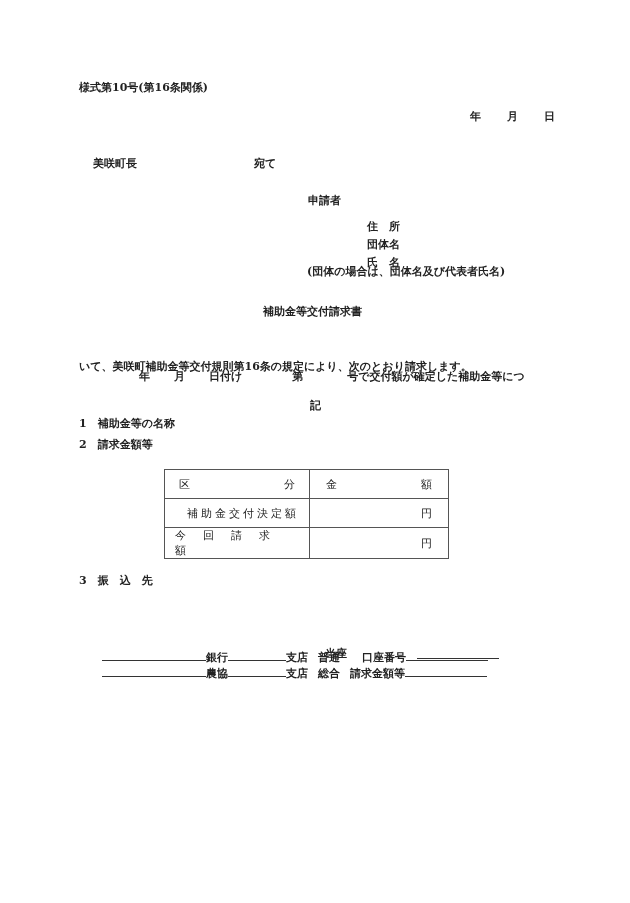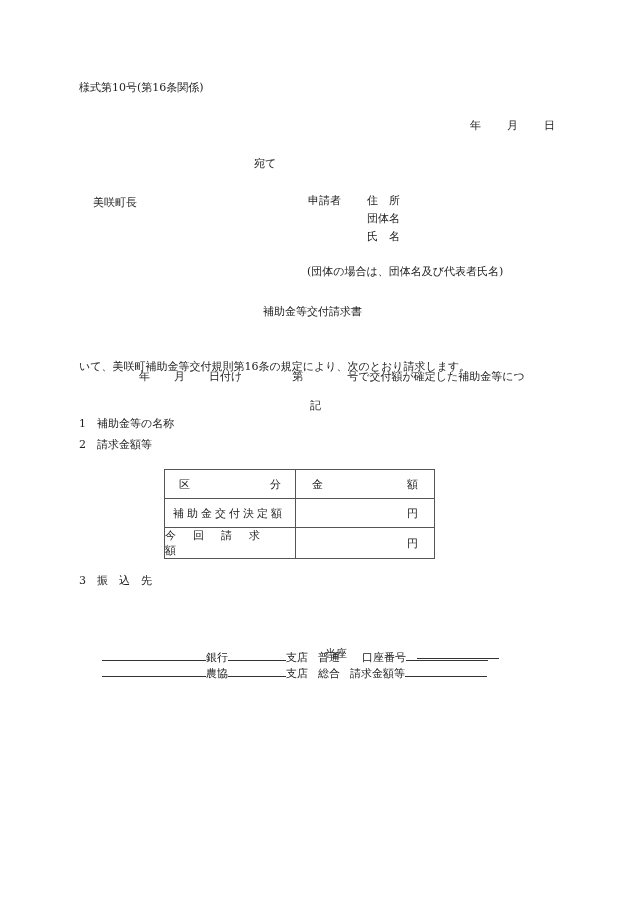--- a/index.html
+++ b/index.html
@@ -1,25 +1,25 @@
 <!DOCTYPE html>
 <html><head>
   <meta charset="utf-8">
   <style>
     html, body { margin:0; padding:0; }
     body { width:630px; height:903px; background:#ffffff; position:relative; overflow:hidden;
       font-family:"DejaVu Serif", "Liberation Serif", serif; color:#222; font-size:11px; }
-    .abs { position:absolute; white-space:nowrap; line-height:14px; }
+    .abs { position:absolute; white-space:nowrap; line-height:14px;font-weight:bold; }
     .form-id { left:79px; top:81px; }
-    .date { left:470px; top:119px; }
+    .date { left:470px; top:110px; }
     .date span { display:inline-block; }
-    .addressee { left:93px; top:157px;margin-top:39px; }
+    .addressee { left:93px; top:157px; }
     .ate { left:254px; top:157px; }
     .applicant-lbl { left:308px; top:194px; }
-    .app-field { left:367px; }
+    .app-field { left:367px;margin-top:26px; }
     .app-note { left:307px; top:249px;margin-top:16px; }
     .title { left:263px; top:305px; }
     .body1 { left:139px; top:342px;margin-top:28px; }
     .body2 { left:79px; top:360px;text-align:center; }
     .ki { left:310px; top:399px; }
     .sec { left:79px;text-align:center; }
     table.amounts { position:absolute; left:164px; top:469px; border-collapse:collapse; }
     table.amounts td { border:1px solid #555; height:28px; padding:0; font-size:11px; }
     table.amounts td.c1 { width:122px; }
     table.amounts td.c2 { width:122px; }
@@ -66,25 +66,25 @@
           </div>
         </td>
     <td class="c2">
           <div class="spread" style="padding:0 16px 0 16px">
             <span>金</span>
             <span>額</span>
           </div>
         </td>
   </tr>
   <tr>
-    <td class="c1" style="letter-spacing:3px;padding-left:8px">補助金交付決定額</td>
+    <td class="c1" style="letter-spacing:3px;padding-left:22px">補助金交付決定額</td>
     <td class="c2 right">円</td>
   </tr>
   <tr>
-    <td class="c1" style="letter-spacing:17px;">今回請求額</td>
+    <td class="c1" style="letter-spacing:17px;padding-left:10px">今回請求額</td>
     <td class="c2 right">円</td>
   </tr>
 </tbody>
   </table>
 
 <div class="abs sec" style="top:574px">3　振　込　先</div>
 
 <div class="abs" style="left:102px;top:649px">
   <span class="uline" style="width:104px"></span><span>銀行</span><span class="uline" style="width:58px"></span><span>支店</span><span style="display:inline-block;width:10px"></span><span>普通</span><span style="display:inline-block;width:22px"></span><span>口座番号</span><span class="uline" style="width:82px"></span>
 </div>

